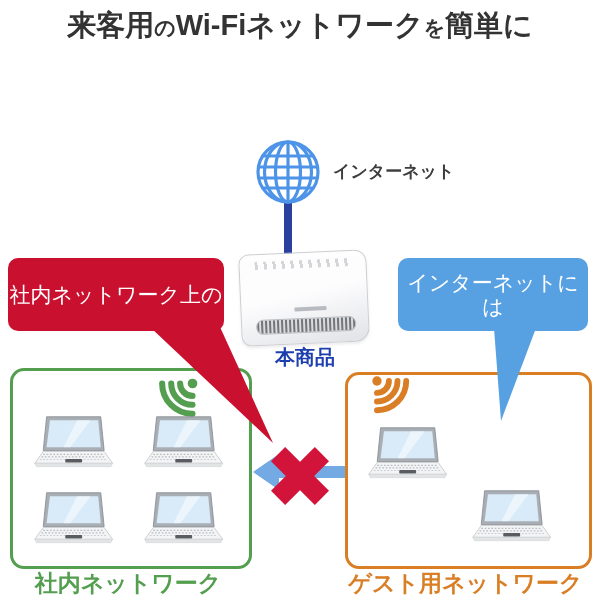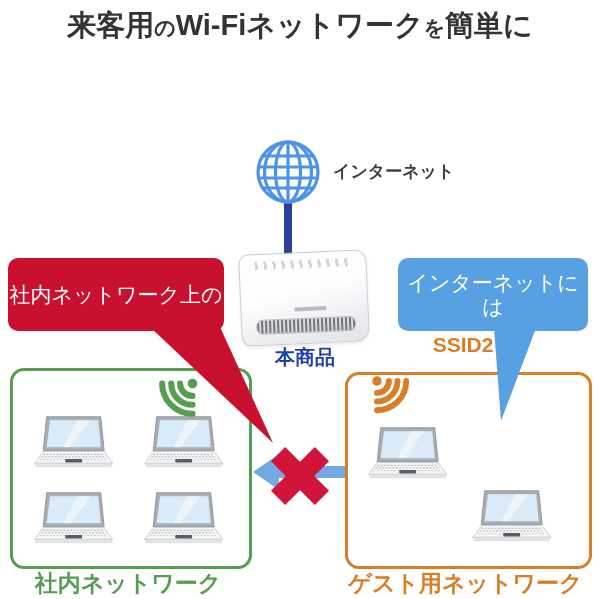--- a/index.html
+++ b/index.html
@@ -103,21 +103,20 @@
 
   <div class="router-wrap">
     <div class="router-body">
       <div class="router-top"></div>
       <div class="router-logo"></div>
       <div class="router-vent"></div>
     </div>
   </div>
   <div class="router-label">本商品</div>
 
-  <div class="ssid two">SSID2</div>
 
   <div class="netbox company"></div>
   <svg class="wifi green" viewBox="0 0 48 48">
     <g transform="rotate(-135 24 24)">
         <use href="#wifi-g"></use>
       </g>
   </svg>
   <svg class="laptop" style="left:28px;top:413px" viewBox="0 0 104 66">
       <use href="#laptop-g"></use>
     </svg>

